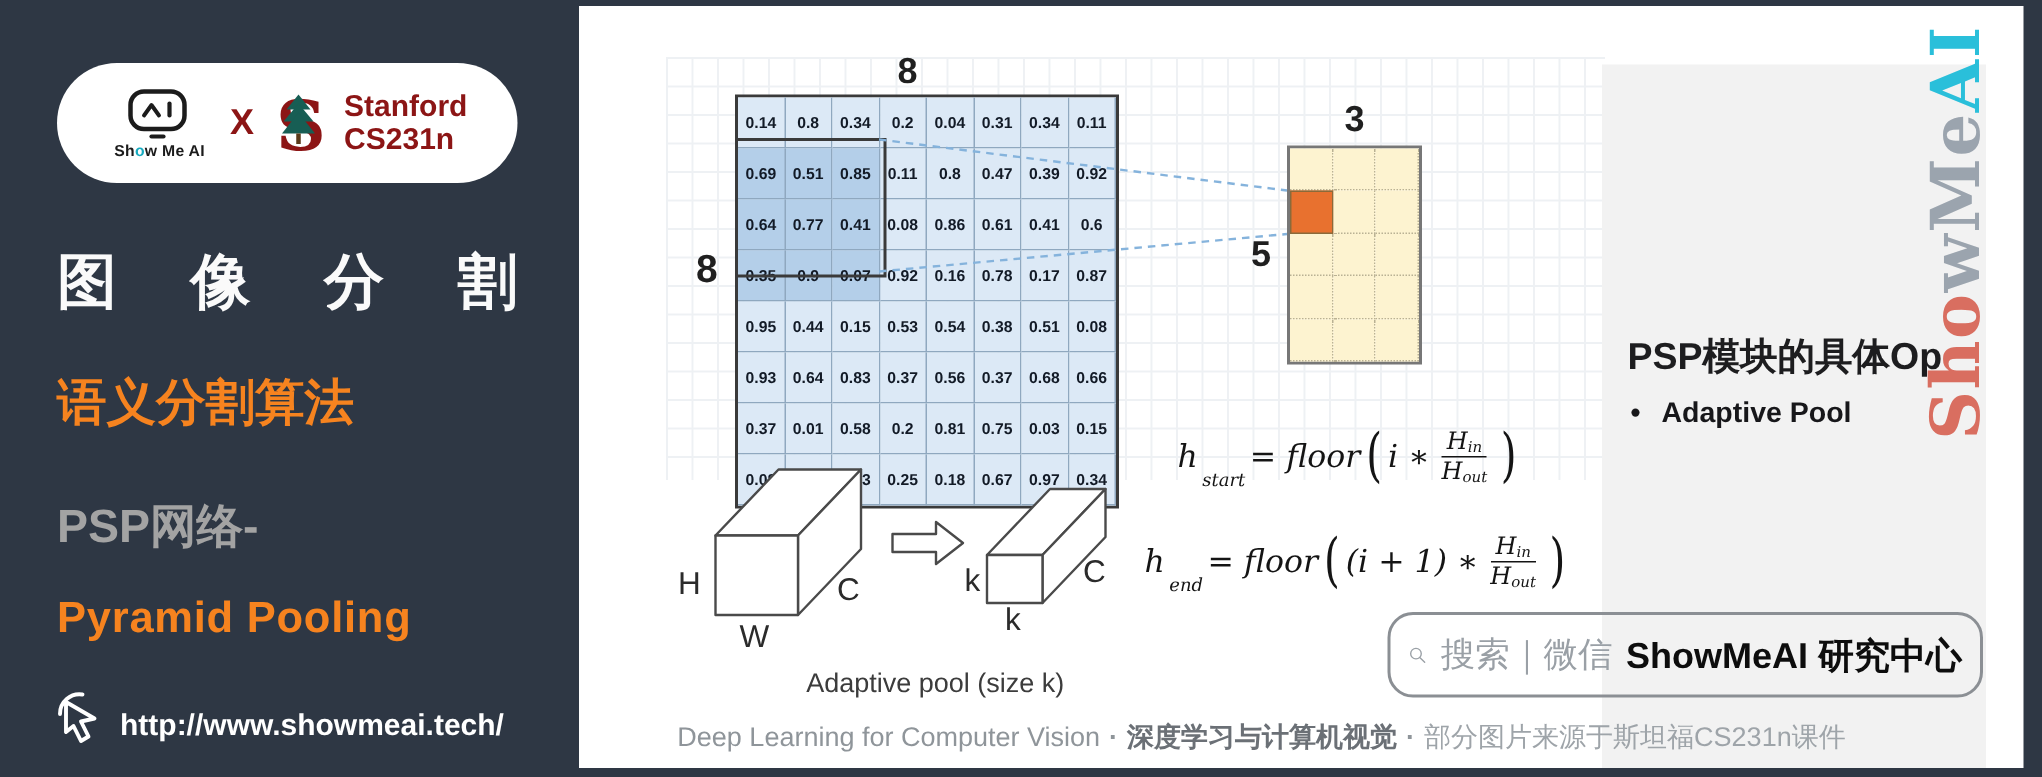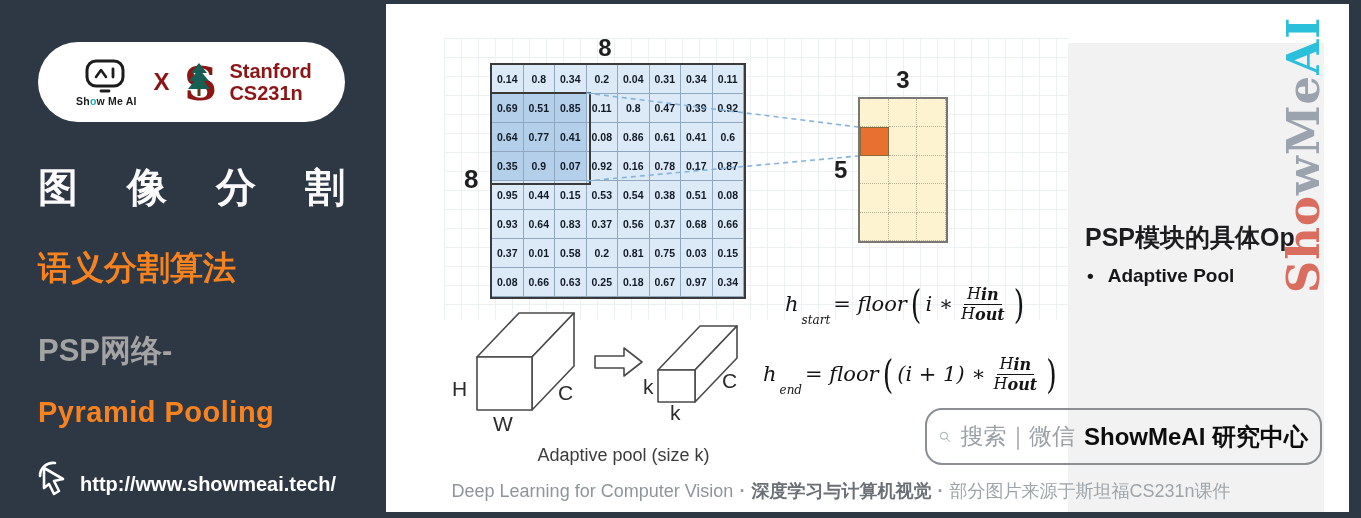--- a/index.html
+++ b/index.html
@@ -27,21 +27,21 @@
     font-size:20px;font-weight:bold;}
   
   #white{left:386px;top:4px;width:963px;height:508px;background:#fff;}
   #faintgrid{left:58px;top:34px;width:626px;height:282px;z-index:0;
     background-image:linear-gradient(#eef1f4 1px,transparent 1px),linear-gradient(90deg,#eef1f4 1px,transparent 1px);
     background-size:17px 19px;}
   #graypanel{left:682px;top:39px;width:256px;height:469px;background:#F2F2F2;z-index:1;}
   
   #top8{left:104px;top:30px;width:230px;text-align:center;font-size:24px;font-weight:600;color:#1f1f1f;z-index:2;}
   #left8{left:78px;top:160px;font-size:26px;font-weight:600;color:#1f1f1f;z-index:2;}
-  #igrid-wrap{left:104px;top:59px;width:256px;height:236px;border:2px solid #3a3a3a;box-sizing:border-box;z-index:2;}
+  #igrid-wrap{left:104px;top:59px;width:256px;height:276px;border:2px solid #3a3a3a;box-sizing:border-box;z-index:2;}
   #igrid{width:100%;height:100%;display:grid;grid-template-columns:repeat(8,1fr);grid-template-rows:repeat(8,1fr);}
   #igrid .cell{border-right:1px solid #8FA8BF;border-bottom:1px solid #8FA8BF;background:#DCE9F6;
     display:flex;align-items:center;justify-content:center;font-size:10.5px;font-weight:bold;color:#121a26;}
   #igrid .cell.hl{background:#B4CFE9;}
   #hl-outline{left:-2px;top:27px;width:97px;height:89px;border:2px solid #3a3a3a;pointer-events:none;}
   
   #top3{left:472px;top:62px;width:90px;text-align:center;font-size:24px;font-weight:600;color:#1f1f1f;z-index:2;}
   #left5{left:448px;top:152px;font-size:24px;font-weight:600;color:#1f1f1f;z-index:2;}
   #ogrid-wrap{left:472px;top:93px;width:90px;height:146px;border:2px solid #777;box-sizing:border-box;z-index:2;}
   #ogrid{width:100%;height:100%;display:grid;grid-template-columns:repeat(3,1fr);grid-template-rows:repeat(5,1fr);}
@@ -51,21 +51,21 @@
   #overlay{left:0;top:0;z-index:3;pointer-events:none;}
   
   #pool-caption{left:140px;top:441px;width:195px;text-align:center;font-size:18px;color:#3c3c3c;z-index:2;}
   .formula{display:flex;align-items:center;gap:3px;font-family:"DejaVu Serif",serif;font-style:italic;
     color:#141414;font-size:21px;z-index:2;}
   .formula .sub{font-size:12px;align-self:flex-end;margin-bottom:-3px;}
   .formula .paren{display:inline-block;transform:scaleY(1.45);font-style:normal;font-size:27px;font-weight:400;padding:0 1px;}
   .frac{display:inline-flex;flex-direction:column;align-items:center;font-size:16px;line-height:1.15;margin:0 2px;}
   .frac .num{display:flex;align-items:flex-end;border-bottom:1.4px solid #141414;padding:0 3px 1px;}
   .frac .den{display:flex;align-items:flex-end;padding:0 3px;}
-  .frac .fsub{font-size:16px;margin-bottom:-1px;font-weight:bold;}
+  .frac .fsub{font-size:10px;margin-bottom:-1px;}
   #formula1{left:399px;top:281px;}
   #formula2{left:377px;top:351px;}
   
   #panel-heading{left:699px;top:217px;font-size:25px;font-weight:bold;color:#1d1d1f;z-index:2;white-space:nowrap;}
   #panel-bullet{left:701px;top:261px;display:flex;gap:14px;align-items:center;font-size:19px;font-weight:600;color:#17171a;z-index:2;}
   
   #watermark{left:787px;top:121px;width:260px;height:60px;transform:rotate(-90deg);
     display:flex;align-items:center;justify-content:center;z-index:2;
     font-family:"DejaVu Serif",serif;font-weight:bold;font-size:45px;letter-spacing:1px;white-space:nowrap;}
   #watermark .w1{color:#D96E60;}

